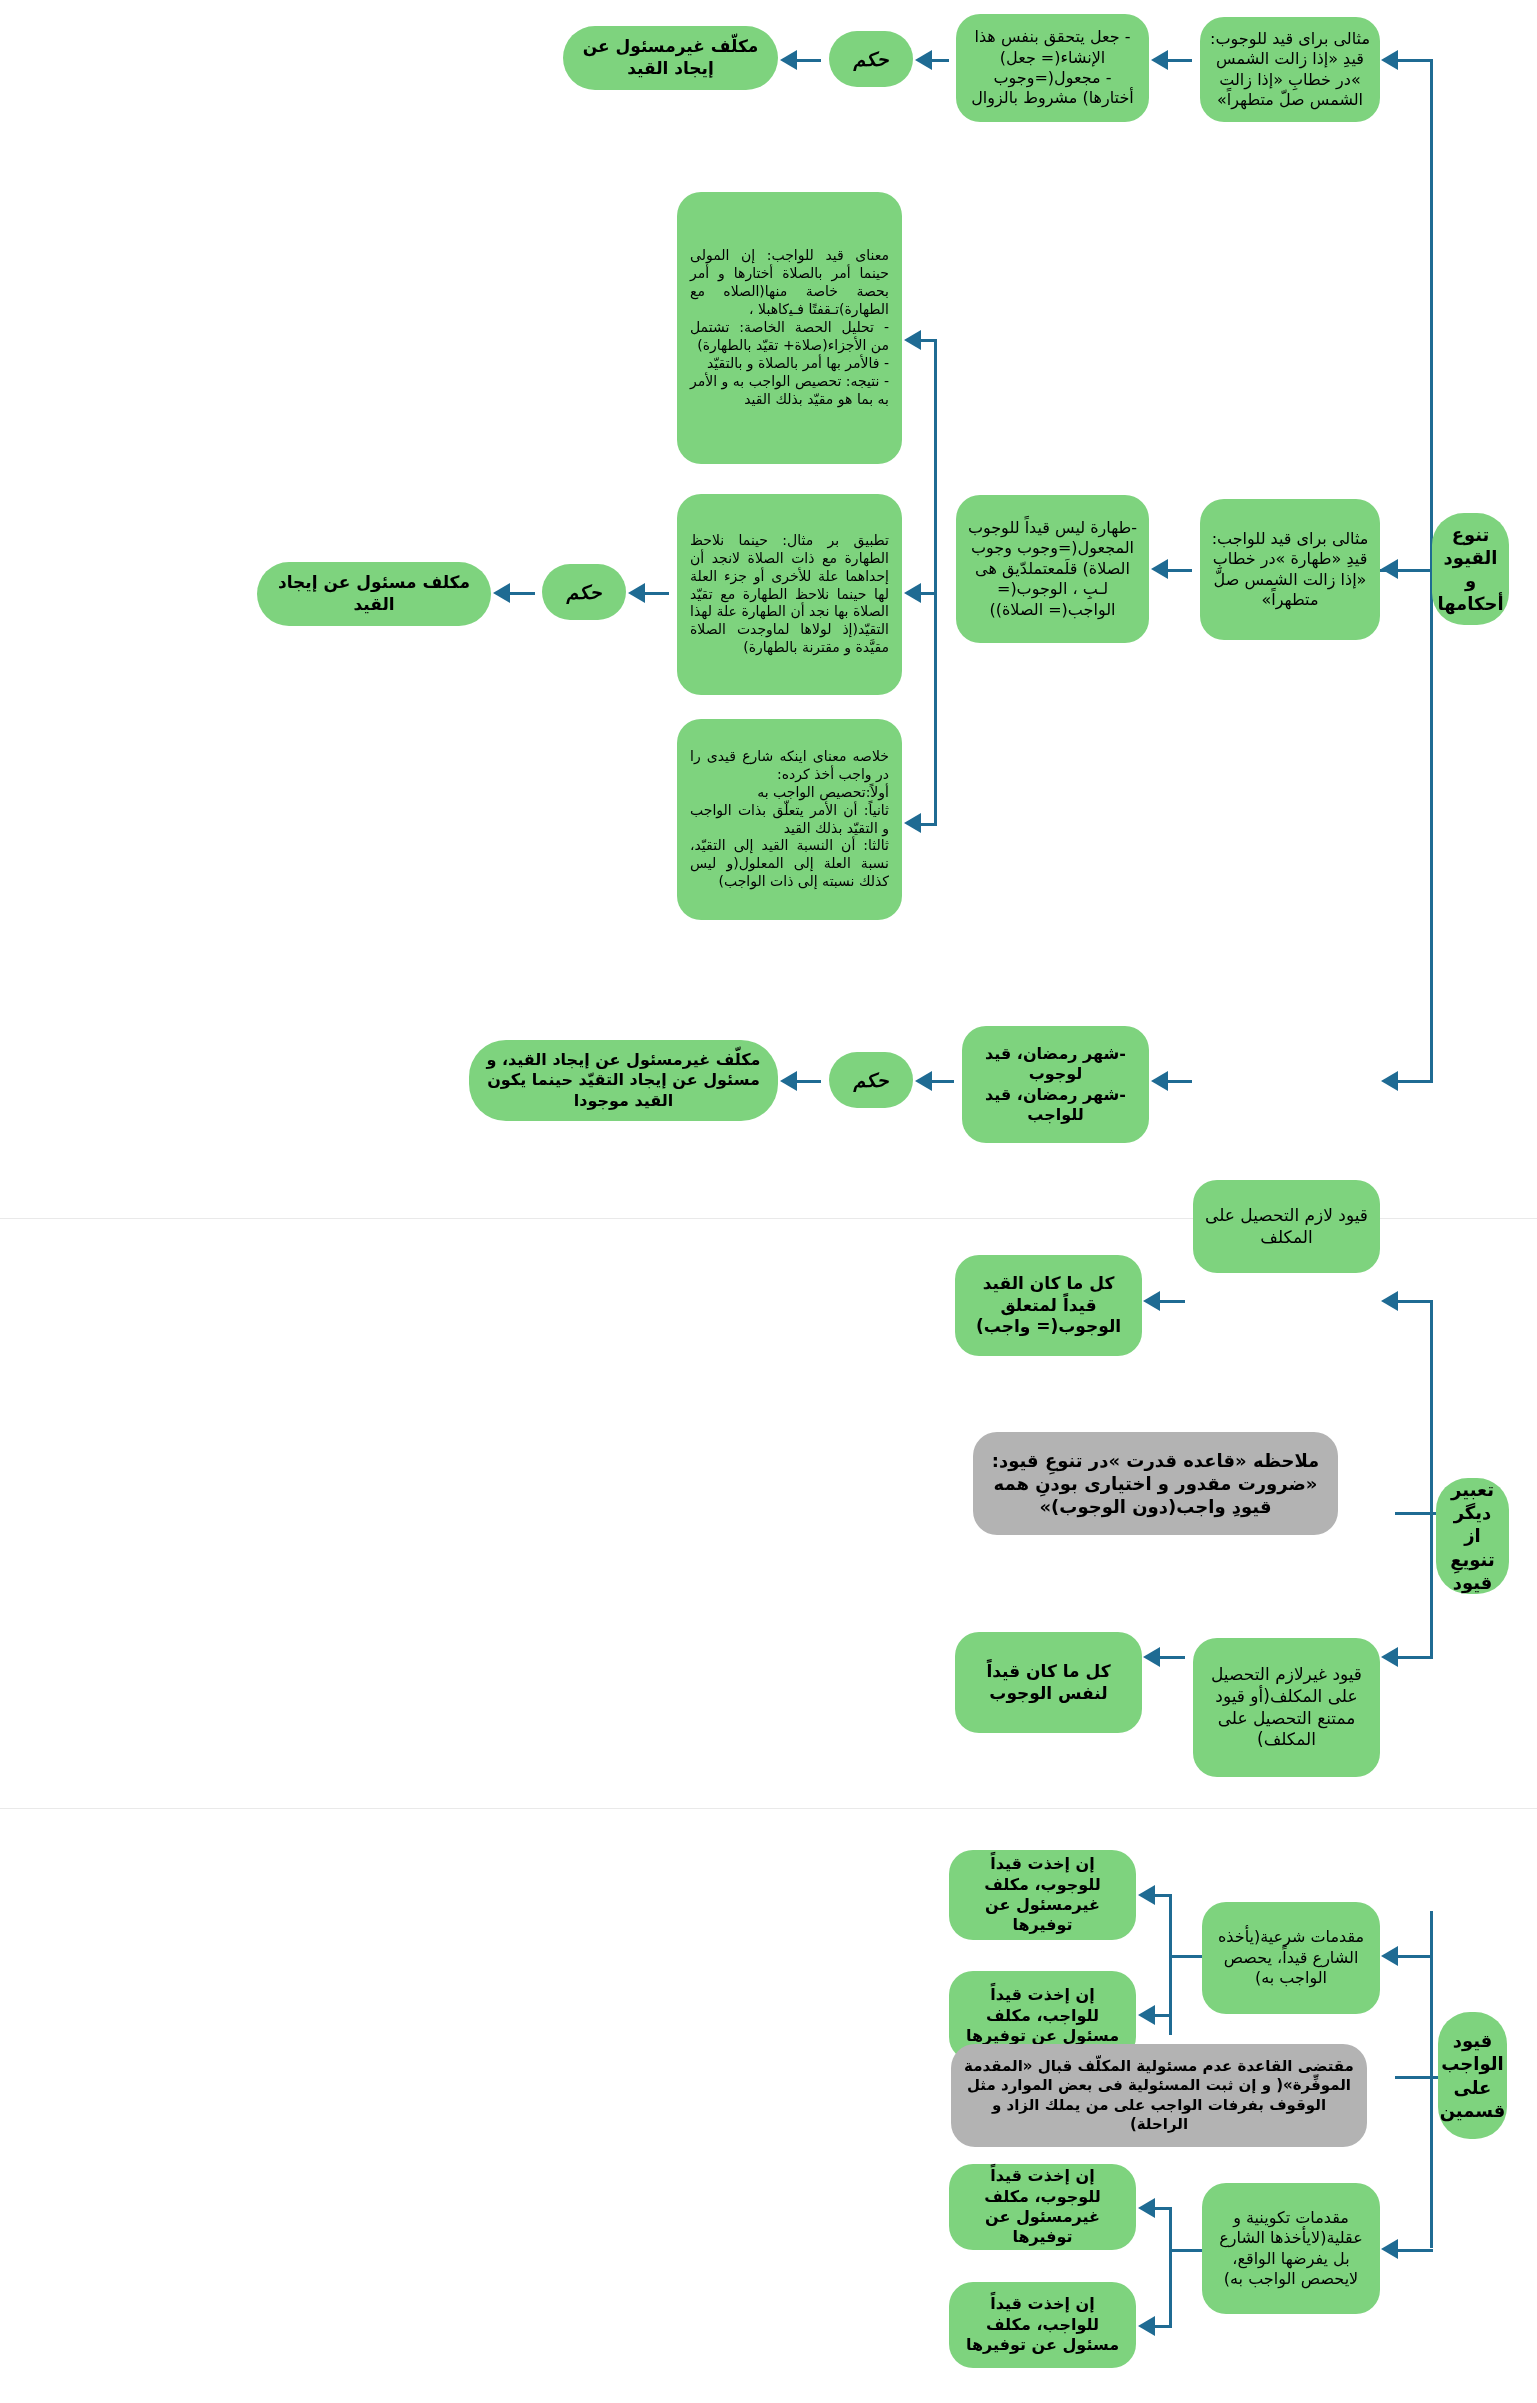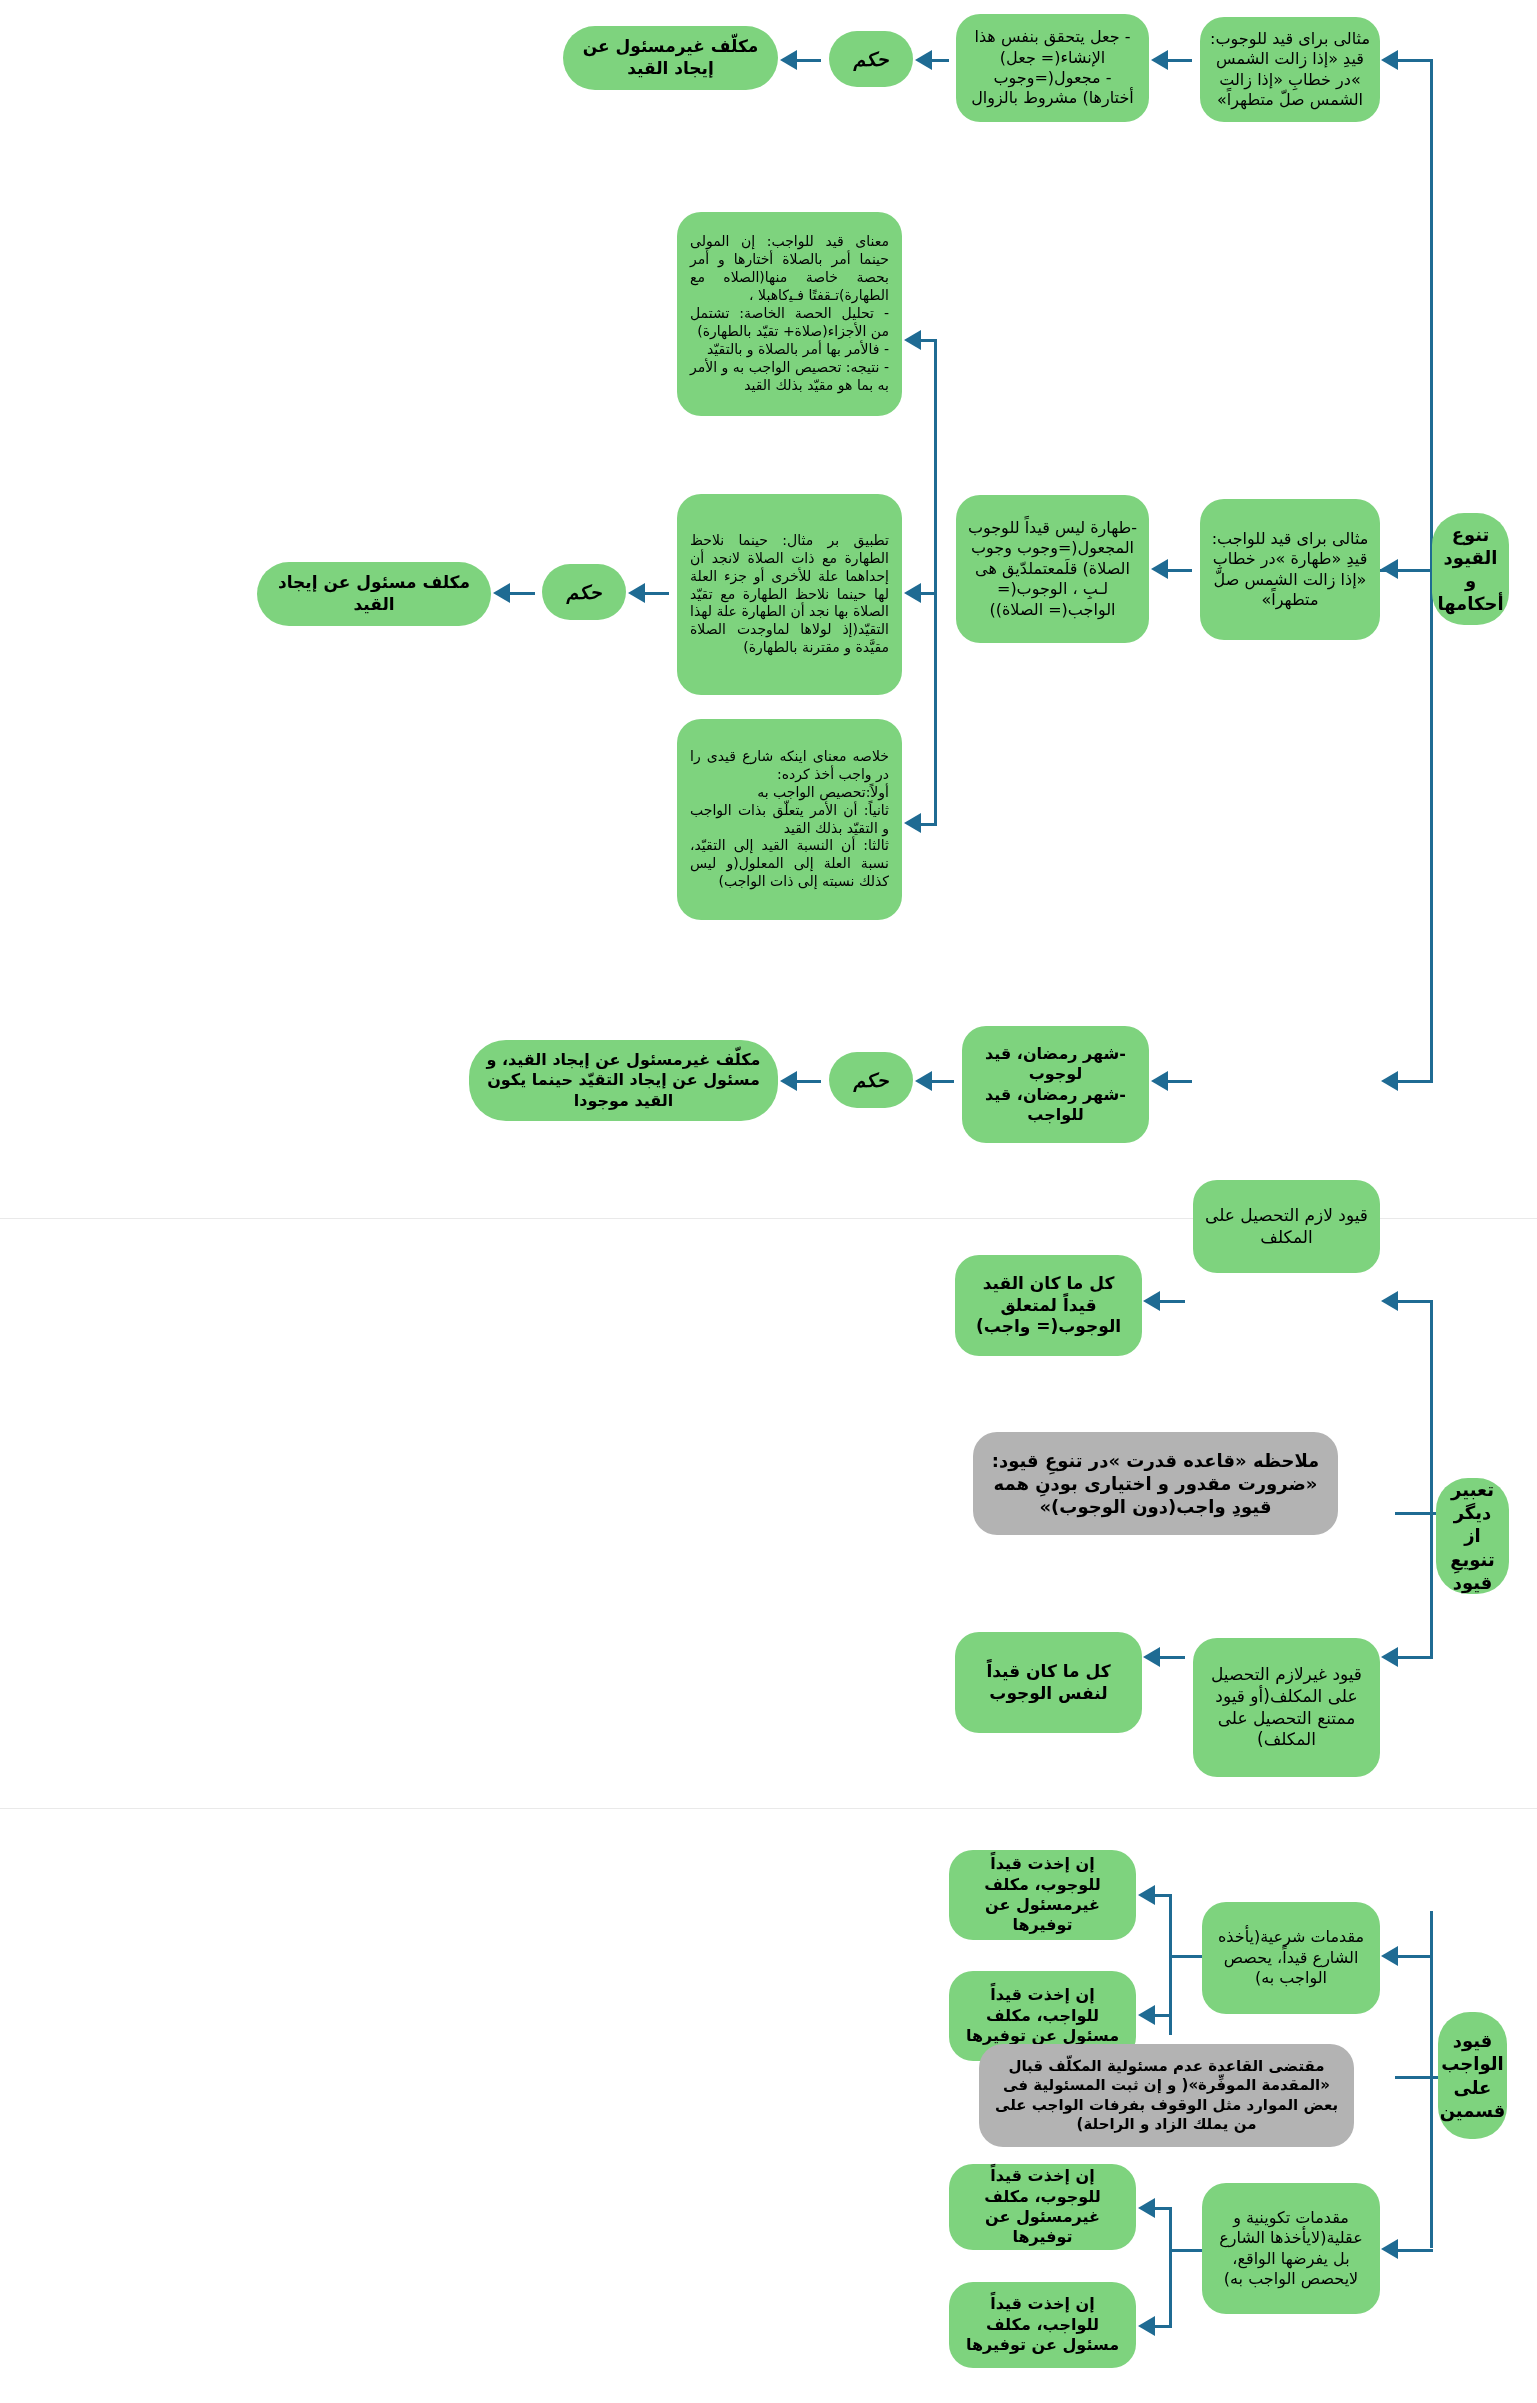--- a/index.html
+++ b/index.html
@@ -106,21 +106,21 @@
   <div class="conn h" style="right:345px; top:569px; width:26px;"></div>
   <div class="arrow-l" style="right:369px; top:559px;"></div>
 
   <div class="node t17" style="right:388px; top:495px; width:193px; height:148px;">-طهارة ليس قيداً للوجوب المجعول(=وجوب وجوب الصلاة) قلَمعتملدّيق هى لـبِ ، الوجوب(= الواجب(= الصلاة))</div>
 
   <div class="conn v" style="right:600px; top:339px; height:487px;"></div>
   <div class="conn h" style="right:600px; top:339px; width:0;"></div>
 
   <div class="conn h" style="right:600px; top:339px; width:20.6px;"></div>
   <div class="arrow-l" style="right:616px; top:330px;"></div>
-  <div class="node t15" style="right:635px; top:212px; width:225px; height:204px; text-align:justify; padding:9.4px 13px;">معناى قيد للواجب: إن المولى حينما أمر بالصلاة أختارها و أمر بحصة خاصة منها(الصلاه مع الطهارة)تـقفتًا فـﻴكاهبلا ،
+  <div class="node t15" style="right:635px; top:192px; width:225px; height:272px; text-align:justify; padding:9.4px 13px;">معناى قيد للواجب: إن المولى حينما أمر بالصلاة أختارها و أمر بحصة خاصة منها(الصلاه مع الطهارة)تـقفتًا فـﻴكاهبلا ،
 - تحليل الحصة الخاصة: تشتمل من الأجزاء(صلاة+ تقيّد بالطهارة)
 - فالأمر بها أمر بالصلاة و بالتقيّد
 - نتيجه: تحصيص الواجب به و الأمر به بما هو مقيّد بذلك القيد</div>
 
   <div class="conn h" style="right:600px; top:592px; width:20.6px;"></div>
   <div class="arrow-l" style="right:616px; top:583px;"></div>
   <div class="node t15" style="right:635px; top:494px; width:225px; height:201px; text-align:justify; padding:9.4px 13px;">تطبيق بر مثال: حينما نلاحظ الطهارة مع ذات الصلاة لانجد أن إحداهما علة للأخرى أو جزء العلة لها حينما نلاحظ الطهارة مع تقيّد الصلاة بها نجد أن الطهارة علة لهذا التقيّد(إذ لولاها لماوجدت الصلاة مقيَّدة و مقترنة بالطهارة)</div>
 
   <div class="conn h" style="right:600px; top:823px; width:20.6px;"></div>
   <div class="arrow-l" style="right:616px; top:813px;"></div>
@@ -210,21 +210,21 @@
   <div class="conn h" style="right:335px; top:1955px; width:32px;"></div>
   <div class="conn h" style="right:365px; top:1894px; width:20.6px;"></div>
   <div class="arrow-l" style="right:382px; top:1885px;"></div>
   <div class="conn h" style="right:365px; top:2014px; width:20.6px;"></div>
   <div class="arrow-l" style="right:382px; top:2005px;"></div>
 
   <div class="node t17 bold" style="right:401px; top:1850px; width:187px; height:90px;">إن إخذت قيداً للوجوب، مكلف غيرمسئول عن توفيرها</div>
 
   <div class="node t17 bold" style="right:401px; top:1971px; width:187px; height:90px;">إن إخذت قيداً للواجب، مكلف مسئول عن توفيرها</div>
 
-  <div class="node grey t16 bold" style="right:183px; top:2044px; width:375px; height:103px;">مقتضى القاعدة عدم مسئولية المكلّف قبال «المقدمة الموفِّرة»( و إن ثبت المسئولية فى بعض الموارد مثل الوقوف بفرفات الواجب على من يملك الزاد و الراحلة)</div>
+  <div class="node grey t16 bold" style="right:170px; top:2044px; width:416px; height:103px;">مقتضى القاعدة عدم مسئولية المكلّف قبال «المقدمة الموفِّرة»( و إن ثبت المسئولية فى بعض الموارد مثل الوقوف بفرفات الواجب على من يملك الزاد و الراحلة)</div>
 
   <div class="conn h" style="right:104px; top:2249px; width:37px;"></div>
   <div class="arrow-l" style="right:139px; top:2239px;"></div>
 
   <div class="node t17" style="right:157px; top:2183px; width:178px; height:131px;">مقدمات تكوينية و عقلية(لايأخذها الشارع بل يفرضها الواقع، لايحصص الواجب به)</div>
 
   <div class="conn v" style="right:365px; top:2207px; height:118px;"></div>
   <div class="conn h" style="right:335px; top:2249px; width:32px;"></div>
   <div class="conn h" style="right:365px; top:2207px; width:20.6px;"></div>
   <div class="arrow-l" style="right:382px; top:2198px;"></div>

